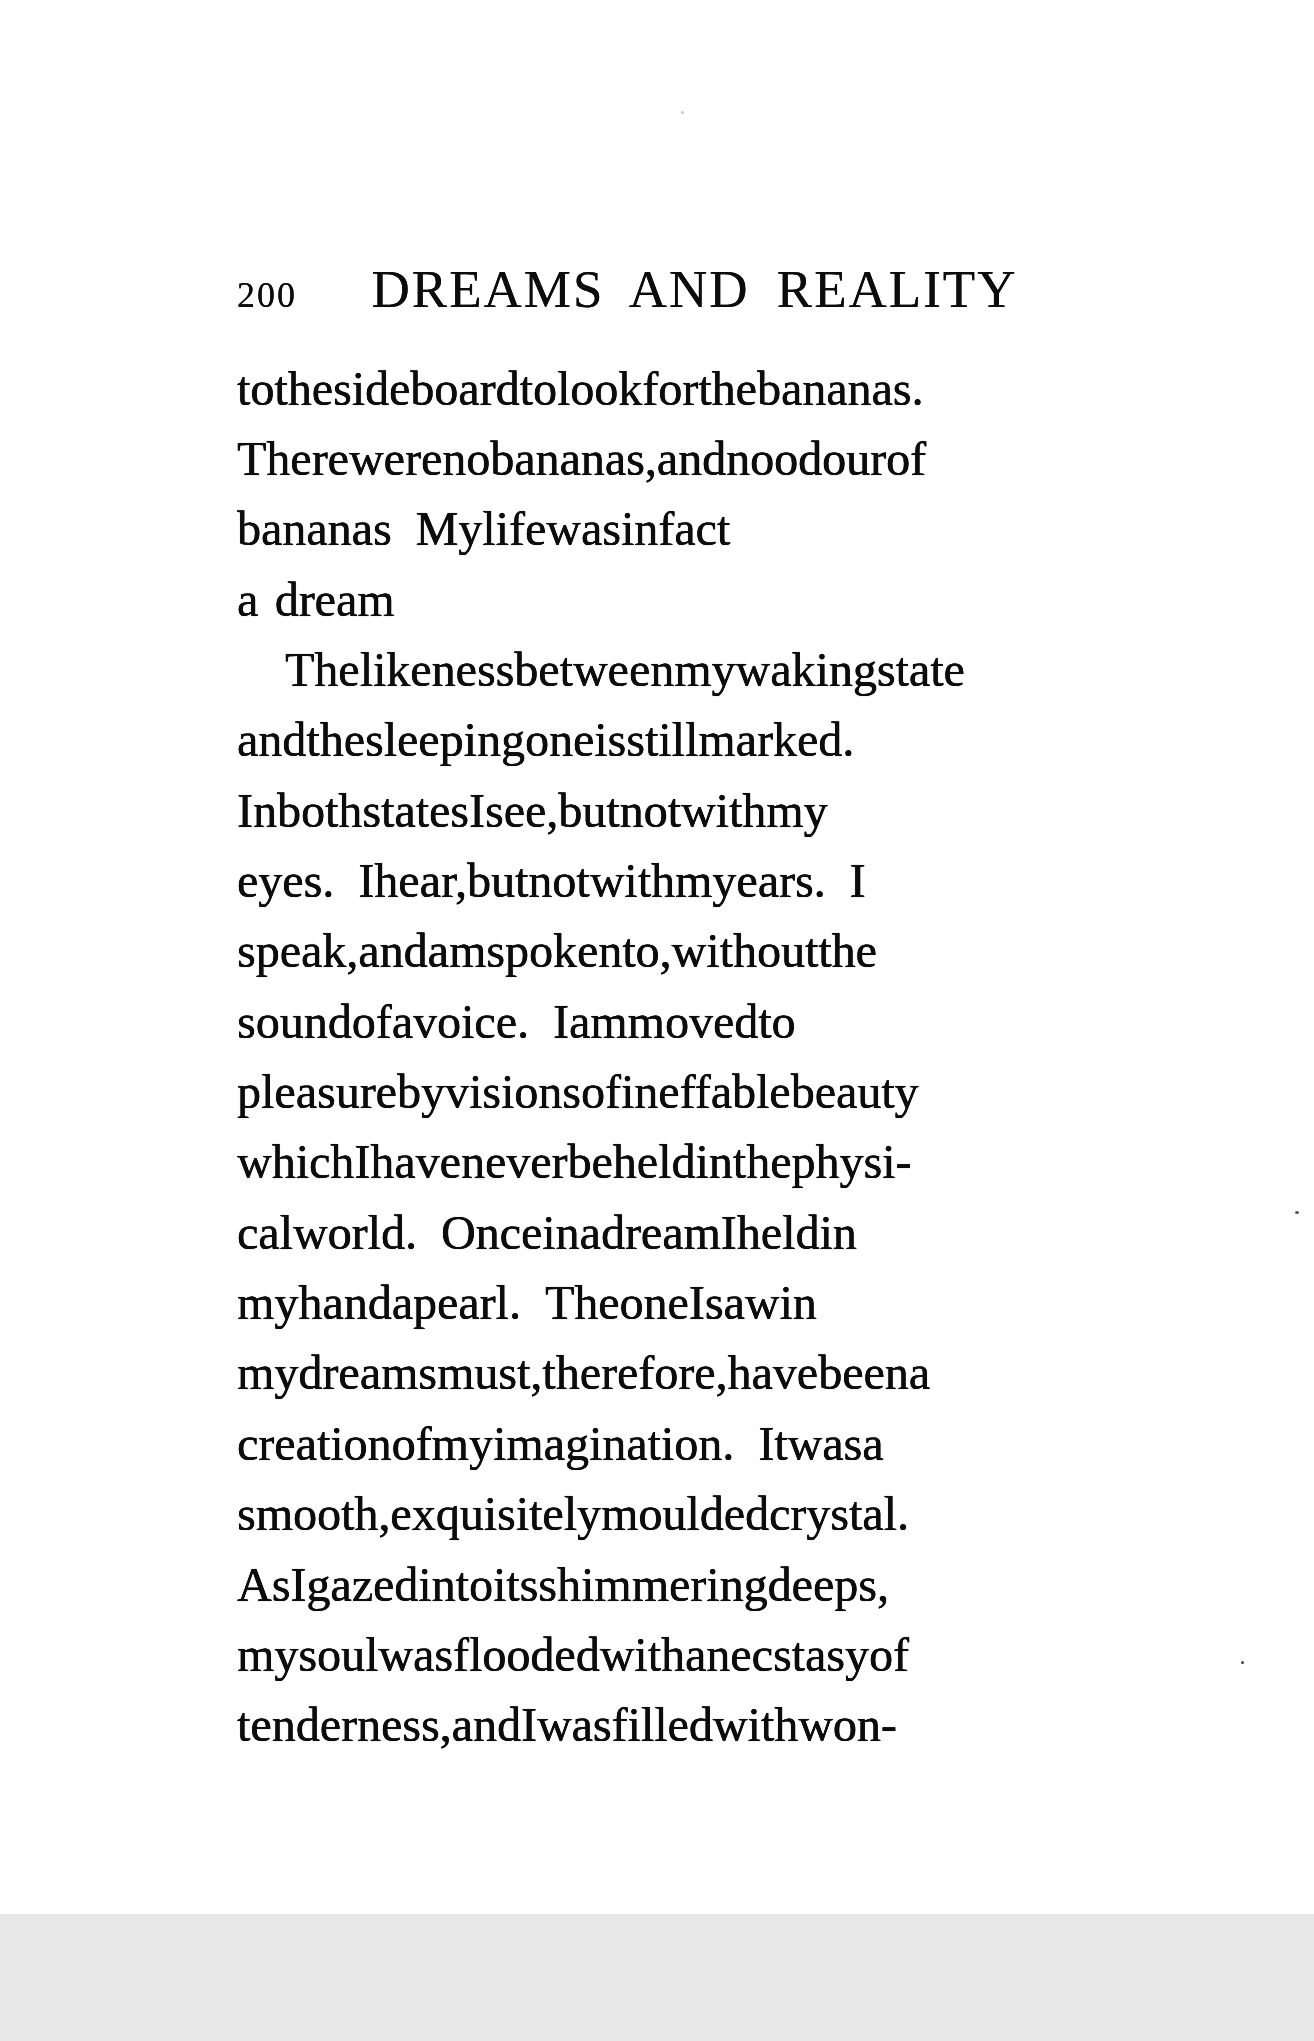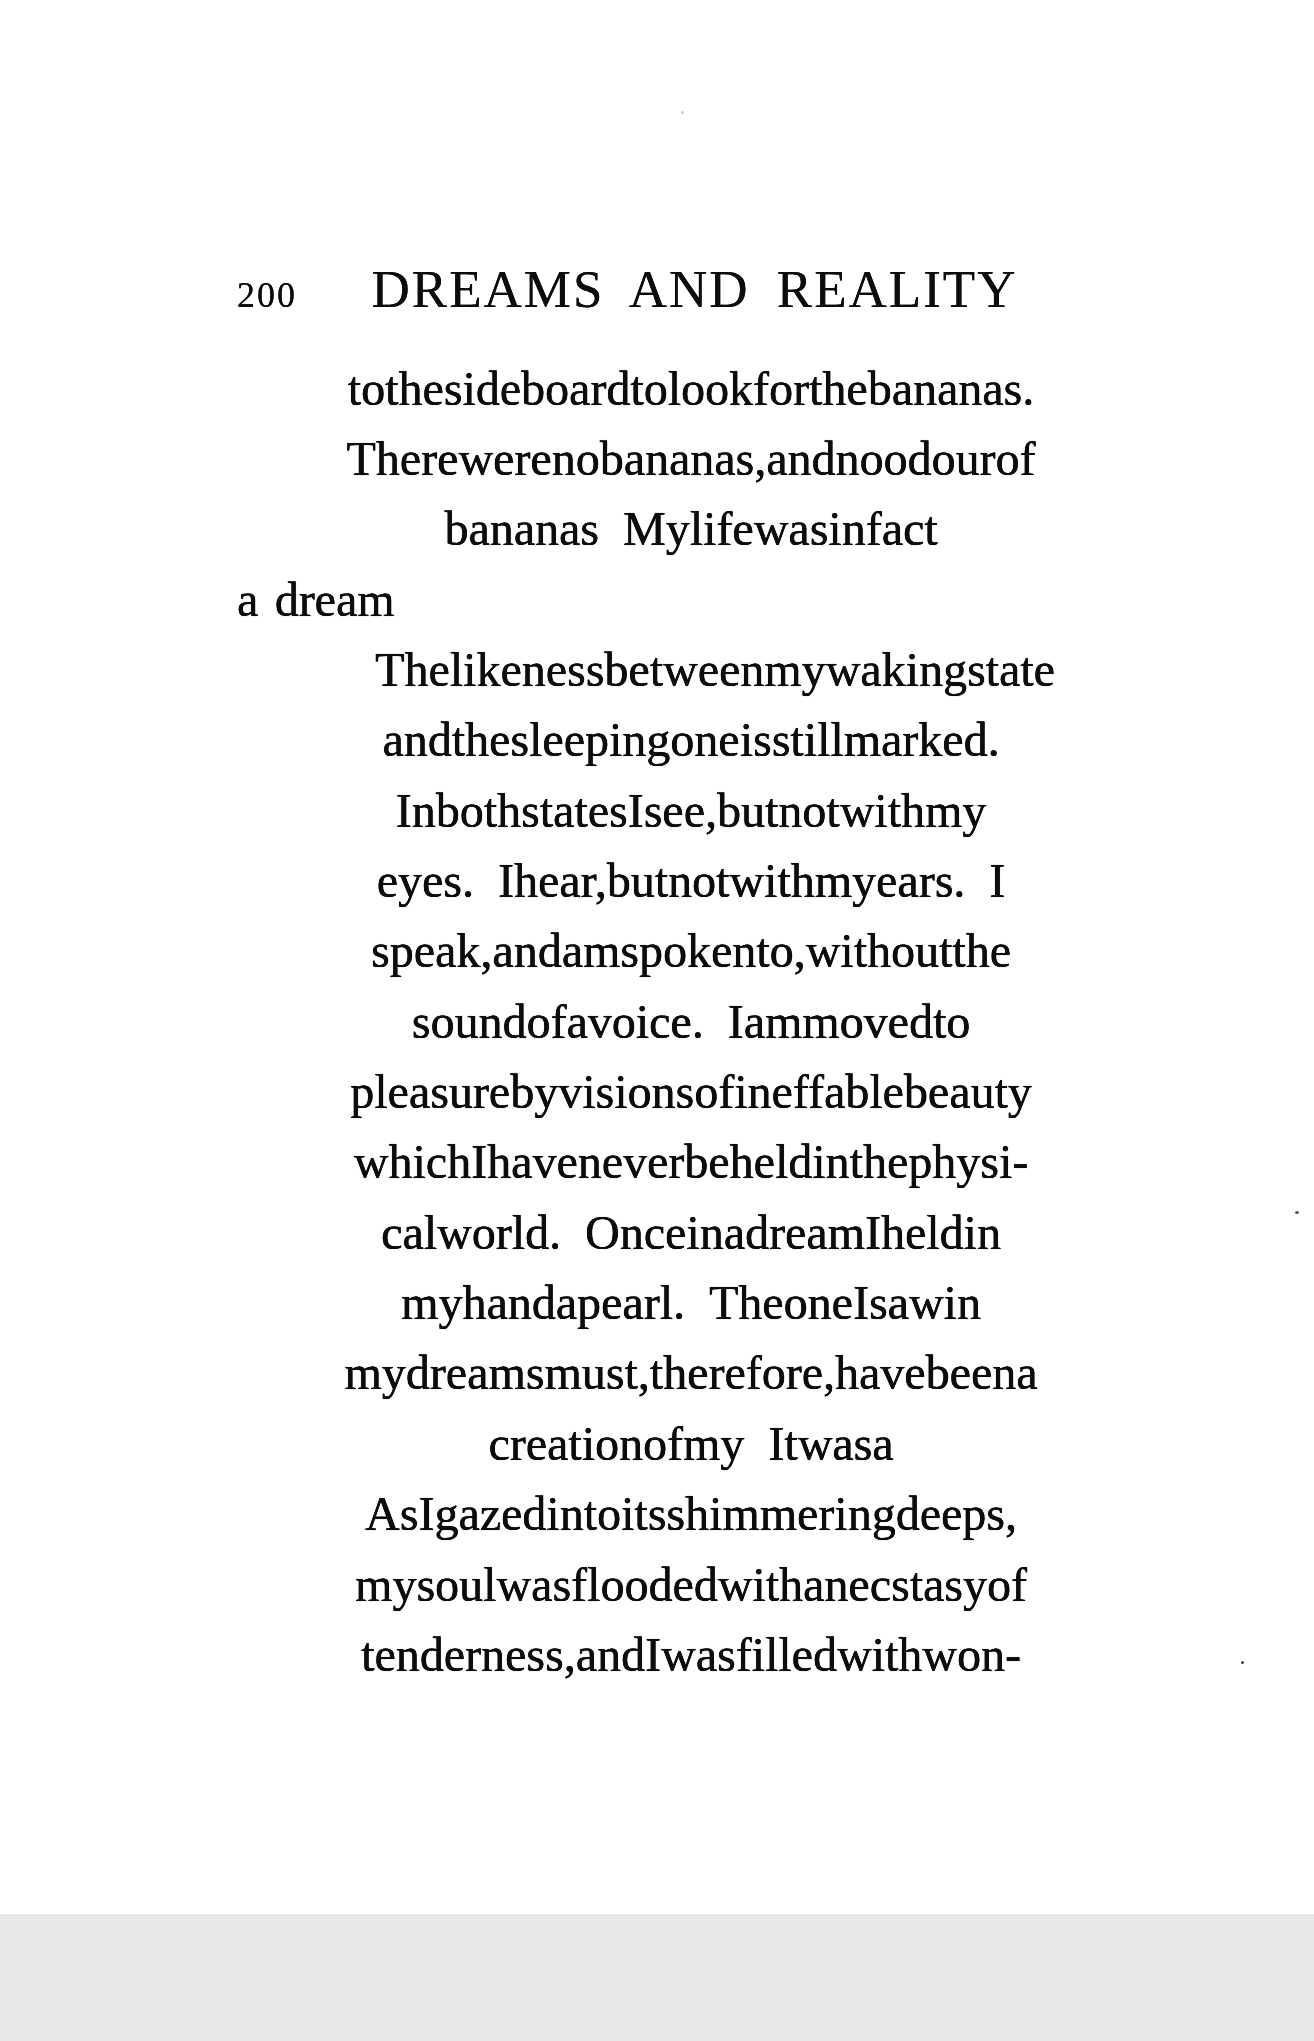--- a/index.html
+++ b/index.html
@@ -49,21 +49,21 @@
   }
   
   .text-block {
     position: absolute;
     left: 237px;
     top: 353px;
     width: 908px;
   }
   .line {
     display: flex;
-    justify-content: center;
+    justify-content: flex-start;
     align-items: center;
     height: 70.35px;
     font-size: 48px;
     white-space: pre;
     text-shadow: 0 0 0.7px currentColor, 0.3px 0 0 currentColor;
   }
   .line.pend {
     justify-content: flex-start;
     column-gap: 0.34em;
   }
@@ -100,21 +100,22 @@
       <div class="line"><span>and</span><span>the</span><span>sleeping</span><span>one</span><span>is</span><span>still</span><span>marked.</span></div>
       <div class="line"><span>In</span><span>both</span><span>states</span><span>I</span><span>see,</span><span>but</span><span>not</span><span>with</span><span>my</span></div>
       <div class="line"><span>eyes.</span><span> I</span><span>hear,</span><span>but</span><span>not</span><span>with</span><span>my</span><span>ears.</span><span> I</span></div>
       <div class="line"><span>speak,</span><span>and</span><span>am</span><span>spoken</span><span>to,</span><span>without</span><span>the</span></div>
       <div class="line"><span>sound</span><span>of</span><span>a</span><span>voice.</span><span> I</span><span>am</span><span>moved</span><span>to</span></div>
       <div class="line"><span>pleasure</span><span>by</span><span>visions</span><span>of</span><span>ineffable</span><span>beauty</span></div>
       <div class="line"><span>which</span><span>I</span><span>have</span><span>never</span><span>beheld</span><span>in</span><span>the</span><span>physi-</span></div>
       <div class="line"><span>cal</span><span>world.</span><span> Once</span><span>in</span><span>a</span><span>dream</span><span>I</span><span>held</span><span>in</span></div>
       <div class="line"><span>my</span><span>hand</span><span>a</span><span>pearl.</span><span> The</span><span>one</span><span>I</span><span>saw</span><span>in</span></div>
       <div class="line"><span>my</span><span>dreams</span><span>must,</span><span>therefore,</span><span>have</span><span>been</span><span>a</span></div>
-      <div class="line"><span>creation</span><span>of</span><span>my</span><span> It</span><span>was</span><span>a</span></div>
+      <div class="line"><span>creation</span><span>of</span><span>my</span><span>imagination.</span><span> It</span><span>was</span><span>a</span></div>
+      <div class="line"><span>smooth,</span><span>exquisitely</span><span>moulded</span><span>crystal.</span></div>
       <div class="line"><span>As</span><span>I</span><span>gazed</span><span>into</span><span>its</span><span>shimmering</span><span>deeps,</span></div>
       <div class="line"><span>my</span><span>soul</span><span>was</span><span>flooded</span><span>with</span><span>an</span><span>ecstasy</span><span>of</span></div>
       <div class="line"><span>tenderness,</span><span>and</span><span>I</span><span>was</span><span>filled</span><span>with</span><span>won-</span></div>
     </div>
 
   <div class="speck s1"></div>
   <div class="speck s2"></div>
   <div class="speck s3"></div>
   <div class="speck s4"></div>
   <div class="speck s5"></div>

